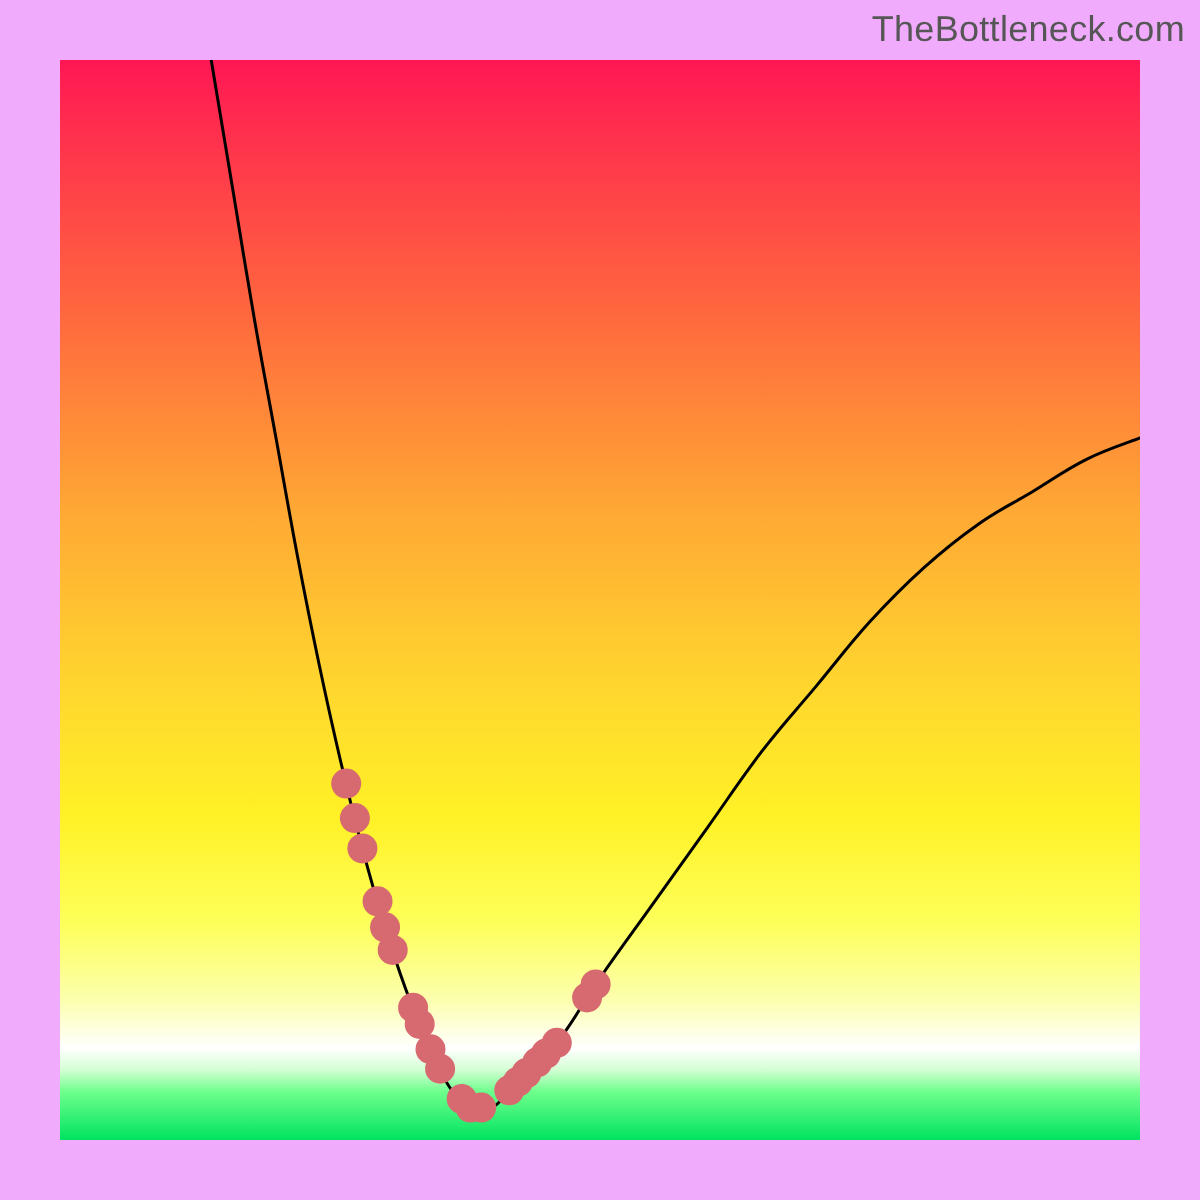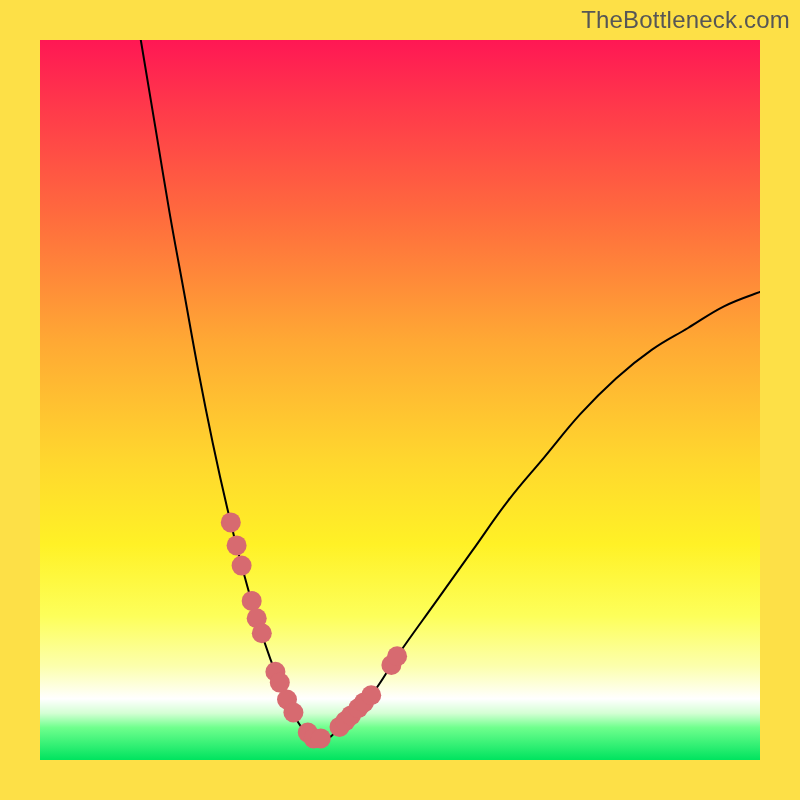--- a/index.html
+++ b/index.html
@@ -1,21 +1,21 @@
 <!DOCTYPE html>
 <html><head>
 <meta charset="utf-8">
 <style>
   * { margin: 0; padding: 0; box-sizing: border-box; }
   html, body { width: 800px; height: 800px; overflow: hidden; background: #000; }
   .frame {
     position: relative;
     width: 800px;
     height: 800px;
-    background: #fde047;
+    background: #f0abfc;
   }
   .watermark {
     position: absolute;
     top: 6px;
     right: 10px;
     font-family: Arial, Helvetica, sans-serif;
     font-size: 24px;
     color: #565656;
     z-index: 10;
     letter-spacing: 0.2px;

